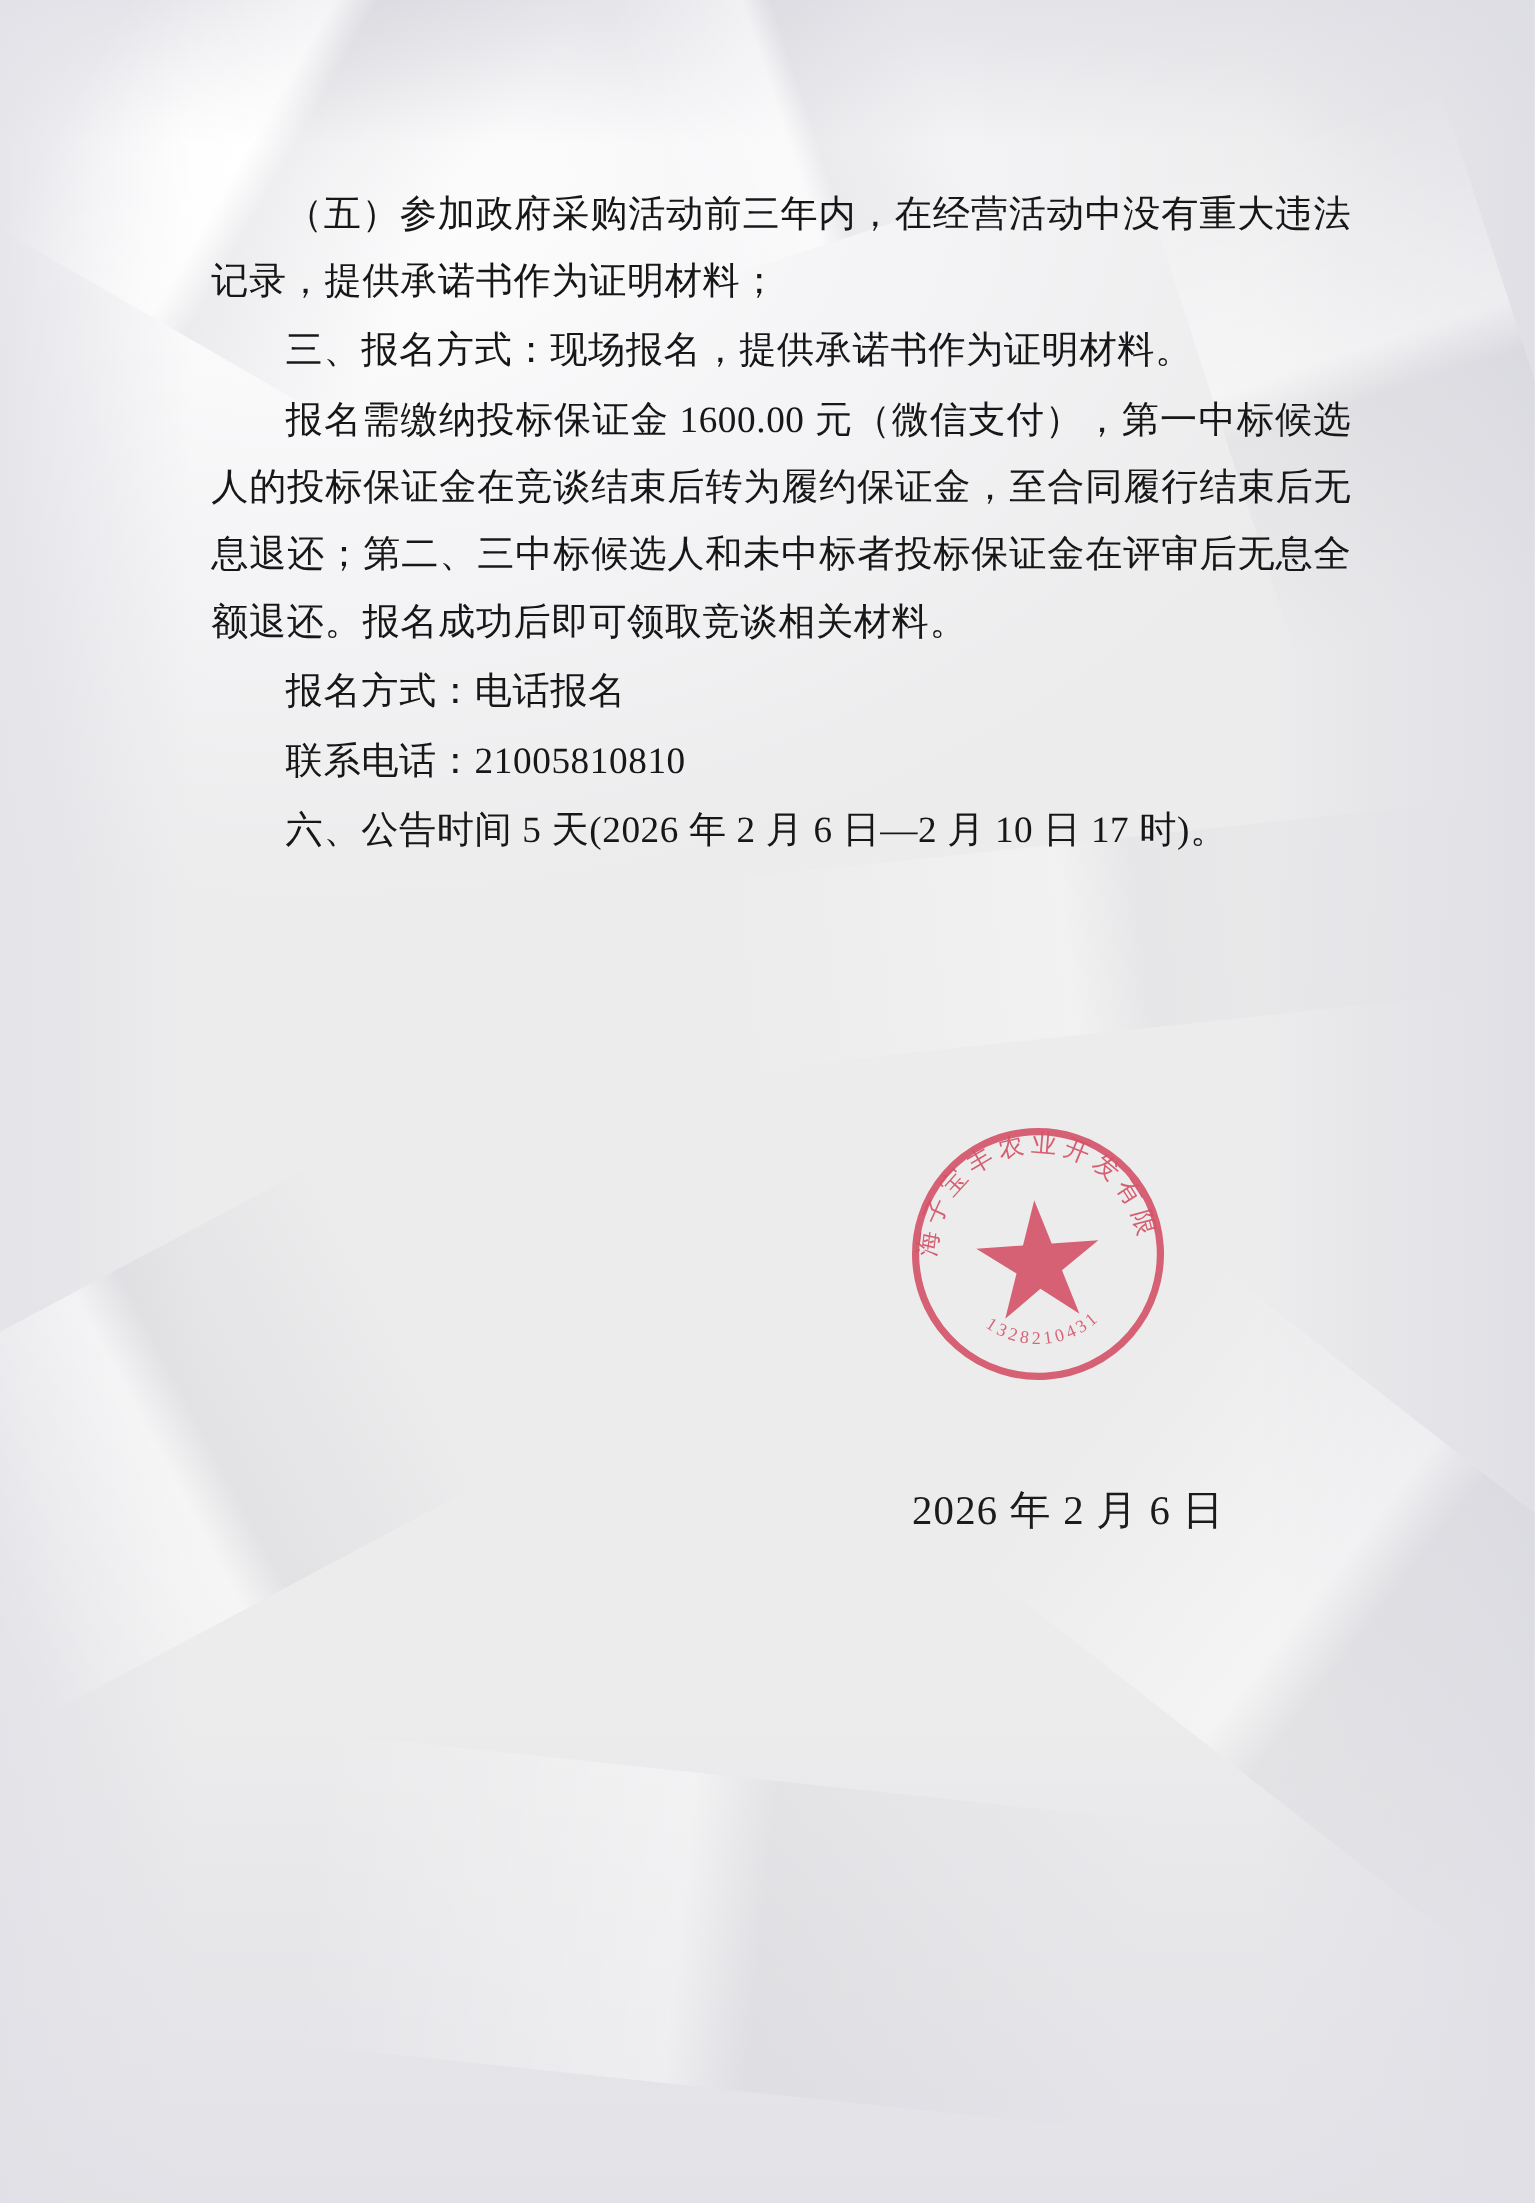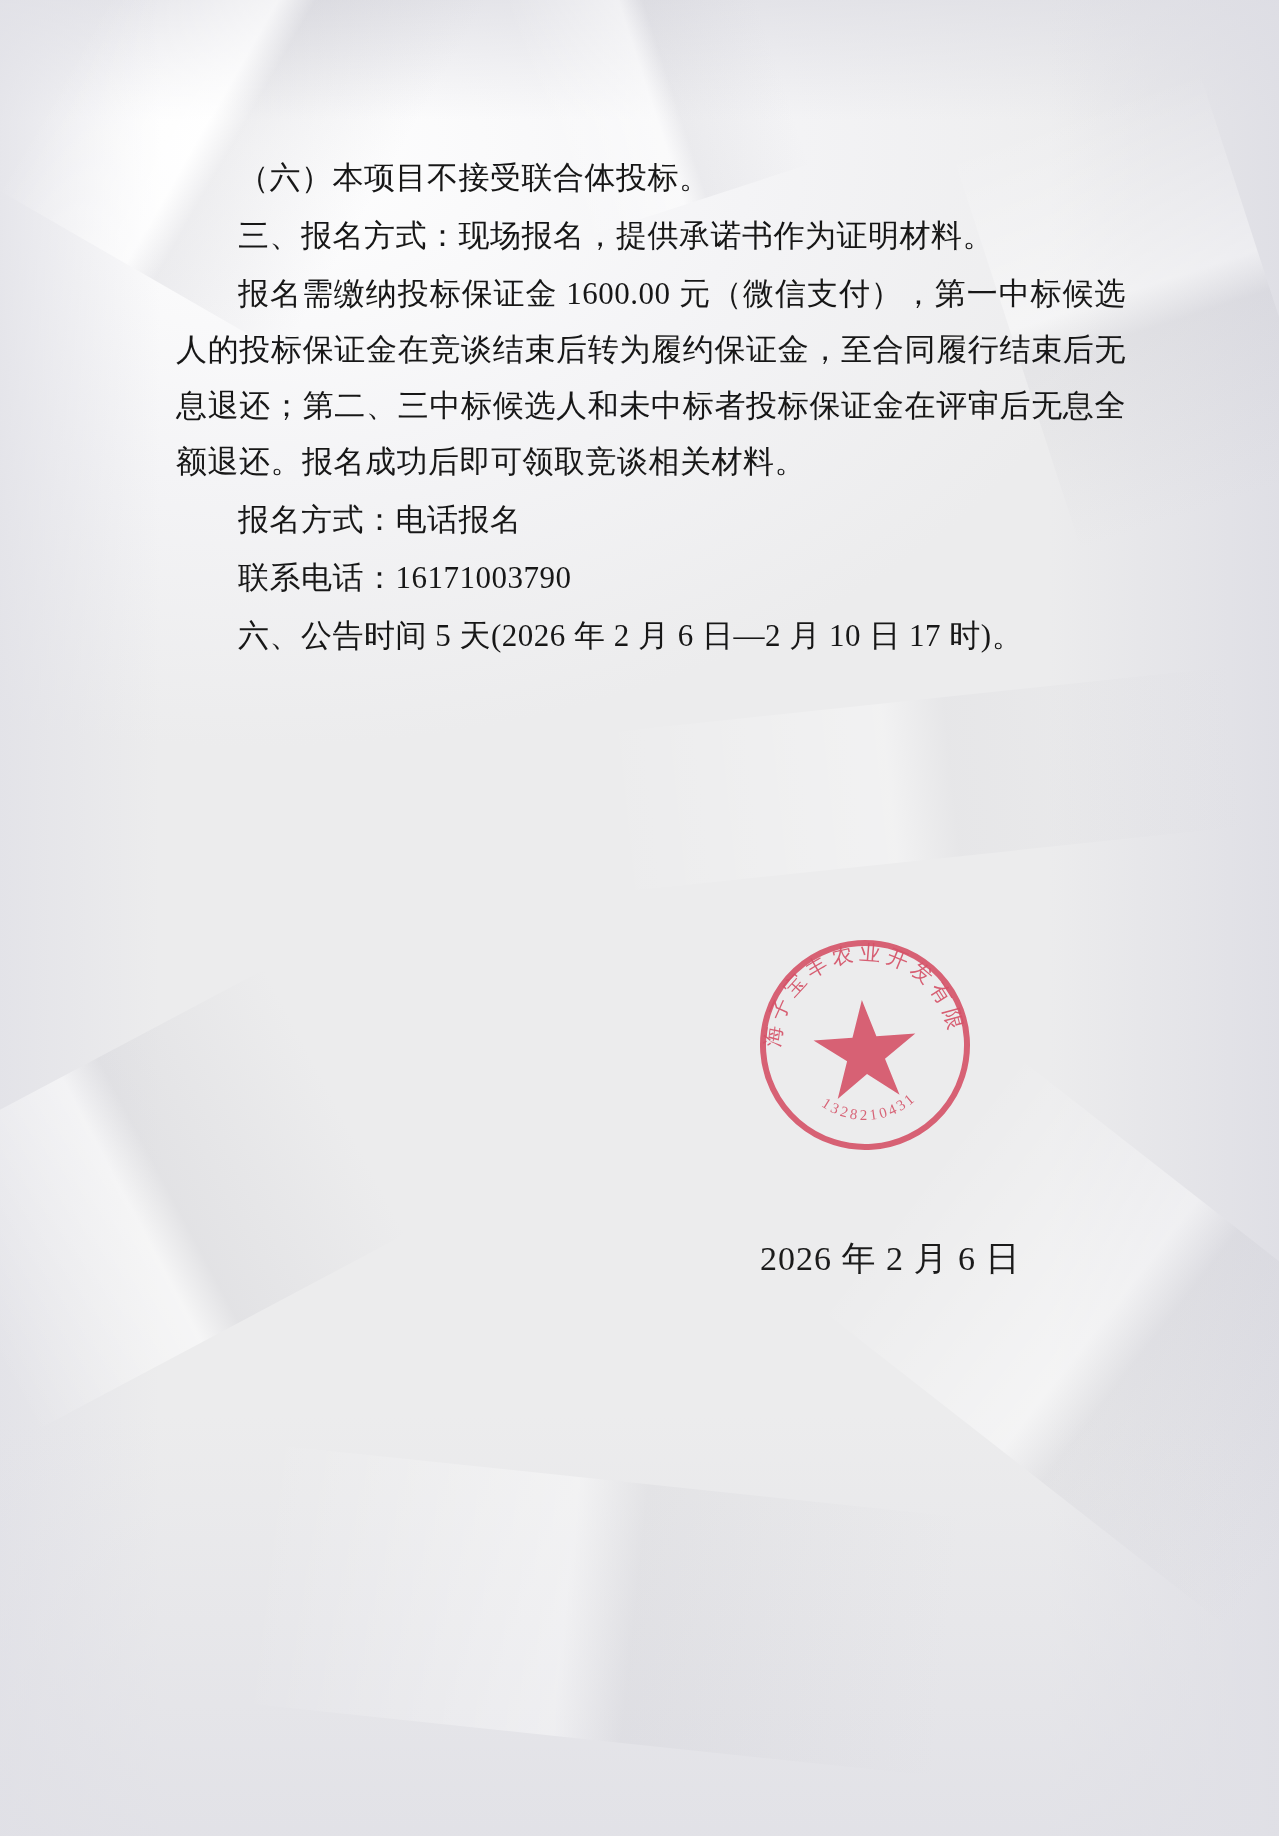--- a/index.html
+++ b/index.html
@@ -115,25 +115,25 @@
 
   <div class="crease c1"></div>
   <div class="crease c2"></div>
   <div class="crease c3"></div>
   <div class="crease c4"></div>
   <div class="crease c5"></div>
   <div class="crease c6"></div>
   <div class="crease c7"></div>
 
   <div class="doc">
-    <p class="para indent">（六）本项目不接受联合体投标。</p>
+    <p class="para indent">（五）参加政府采购活动前三年内，在经营活动中没有重大违法记录，提供承诺书作为证明材料；</p>
     <p class="para indent">三、报名方式：现场报名，提供承诺书作为证明材料。</p>
     <p class="para indent">报名需缴纳投标保证金 1600.00 元（微信支付），第一中标候选人的投标保证金在竞谈结束后转为履约保证金，至合同履行结束后无息退还；第二、三中标候选人和未中标者投标保证金在评审后无息全额退还。报名成功后即可领取竞谈相关材料。</p>
     <p class="para sub">报名方式：电话报名</p>
-    <p class="para sub">联系电话：16171003790</p>
+    <p class="para sub">联系电话：21005810810</p>
     <p class="para indent">六、公告时间 5 天(2026 年 2 月 6 日—2 月 10 日 17 时)。</p>
   </div>
 
   <div class="stamp">
     <svg width="230" height="230" viewBox="0 0 230 230" xmlns="http://www.w3.org/2000/svg">
       <defs>
         <path id="sealArc" d="M 30,115 A 85,85 0 1 1 200,115"></path>
         <path id="sealArcBottom" d="M 40,115 A 75,75 0 0 0 190,115"></path>
       </defs>
       <circle cx="115" cy="115" r="102" fill="none" stroke="#d0304a" stroke-width="6" opacity="0.9"></circle>

